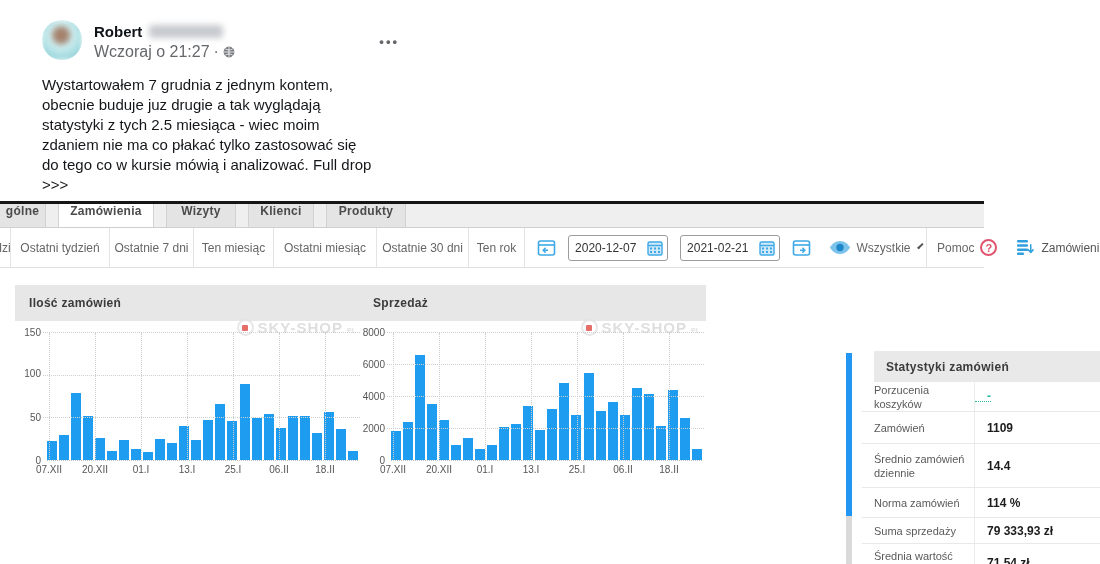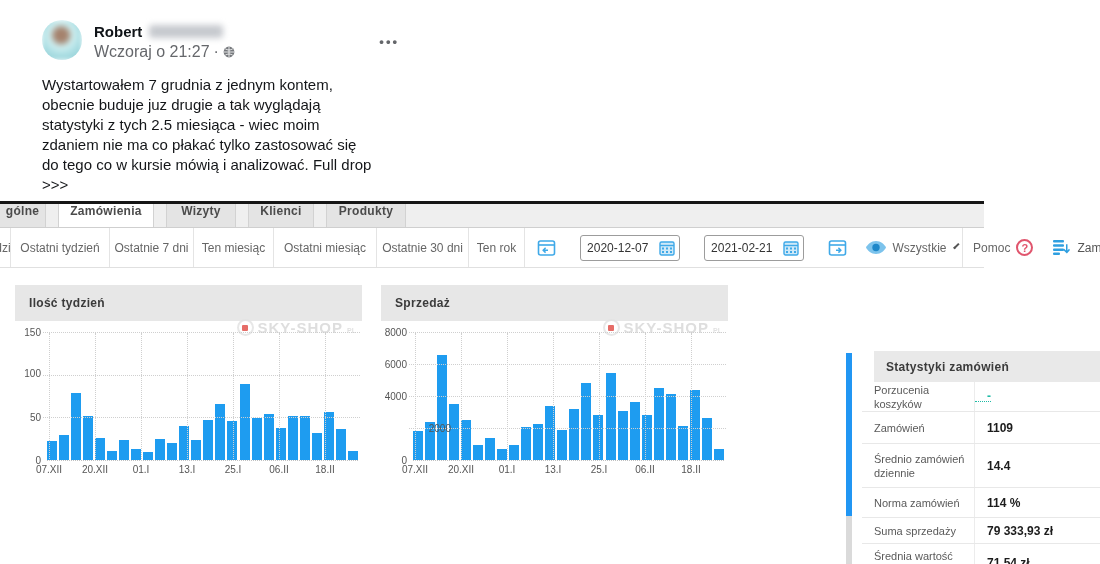--- a/index.html
+++ b/index.html
@@ -33,33 +33,33 @@
          background:#e4e4e4; border-left:1px solid #d2d2d2; border-right:1px solid #d2d2d2;
          font-size:12px; font-weight:bold; color:#4b4b4b; letter-spacing:.3px; cursor:pointer; }
   .tab-first { width:46px; border-left:none; }
   .tab-active { background:#fff; width:96px; }
   .tab-gap { width:12px; }
   .tab-w2 { width:70px; } .tab-w3 { width:66px; } .tab-w4 { width:80px; }
 
   .filterbar { height:40px; background:#fff; border-bottom:1px solid #e0e0e0; display:flex; align-items:stretch; font-size:12px; color:#666; }
   .fcell { display:flex; align-items:center; justify-content:center; border-right:1px solid #e4e4e4; padding:0 10px; white-space:nowrap; cursor:pointer; }
   .fcell.cut { overflow:hidden; padding-left:0; }
-  .fdates { border-right:none; gap:24px; padding:0 12px; cursor:default; }
+  .fdates { border-right:none; gap:12px; padding:0 12px; cursor:default; }
   .datebox { position:relative; width:100px; height:26px; border:1px solid #9c9c9c; border-radius:3px; display:flex; align-items:center; }
   .datebox input { border:none; outline:none; width:72px; font-size:12px; color:#333; padding-left:6px; font-family:"Liberation Sans",sans-serif; background:transparent; }
   .fvis { gap:7px; }
   .fhelp { border-right:none; gap:6px; }
   .freport { border-right:none; gap:7px; color:#555; }
   .chev { width:7px; height:7px; border-right:2px solid #555; border-bottom:2px solid #555; transform:rotate(45deg) translateY(-2px); }
   .qmark { width:17px; height:17px; border:2px solid #e0556d; border-radius:50%; color:#e0556d; font-size:11px; font-weight:bold; display:flex; align-items:center; justify-content:center; }
 
   
   .charts-row { position:relative; height:230px; margin-top:17px; }
   .chart { position:absolute; top:0; width:347px; }
-  .chart-1 { left:15px; } .chart-2 { left:381px; }
+  .chart-1 { left:15px; } .chart-2 { left:359px; }
   .chart-header { height:36px; background:#e7e7e7; display:flex; align-items:center; padding-left:14px;
                   font-size:12px; font-weight:bold; color:#3b3b3b; letter-spacing:.3px; }
   .plot { position:relative; height:140px; }
   .ytick { position:absolute; left:0; width:26px; text-align:right; font-size:10px; color:#555; }
   .hgrid { position:absolute; left:28px; right:2px; border-top:1px dotted #cfcfcf; }
   .vgrid { position:absolute; bottom:0; height:128px; border-left:1px dotted #cfcfcf; }
   .bars { position:absolute; left:32px; right:4px; bottom:0; height:128px; display:flex; align-items:flex-end; justify-content:space-between; border-bottom:1px dotted #c0c0c0; }
   .bar { width:10px; background:#1e9cf0; }
   .xlabels { position:relative; height:16px; margin-top:3px; }
   .xlab { position:absolute; width:44px; text-align:center; font-size:10px; color:#555; }
@@ -216,21 +216,21 @@
               <path d="M13 4.2v6.2l-1.8-1.6-1 1.2 3.7 3.4 3.1-3.4-1-1.2-1.5 1.6V4.2z"></path>
             </g>
           </svg>
       </span>
       <span>Zamówienia » rapor</span>
     </div>
   </div>
 
   <div class="charts-row">
     <div class="chart chart-1">
-      <div class="chart-header">Ilość tydzień</div>
+      <div class="chart-header">Ilość zamówień</div>
       <div class="plot">
         <div class="watermark">
           <span class="wm-circle">
               <span class="wm-dot"></span>
             </span>
           <span class="wm-text">SKY-SHOP</span>
           <span class="wm-suffix">PL</span>
         </div>
         <div class="bars">
             <div class="bar" style="height: 19px; background: rgb(30, 156, 240);"></div>
@@ -318,21 +318,21 @@
             <div class="bar" style="height: 58px; background: rgb(30, 156, 240);"></div>
             <div class="bar" style="height: 45px; background: rgb(30, 156, 240);"></div>
             <div class="bar" style="height: 72px; background: rgb(30, 156, 240);"></div>
             <div class="bar" style="height: 66px; background: rgb(30, 156, 240);"></div>
             <div class="bar" style="height: 34px; background: rgb(30, 156, 240);"></div>
             <div class="bar" style="height: 70px; background: rgb(30, 156, 240);"></div>
             <div class="bar" style="height: 42px; background: rgb(30, 156, 240);"></div>
             <div class="bar" style="height: 11px; background: rgb(30, 156, 240);"></div>
           </div>
       <div class="ytick" style="bottom: -5px;">0</div>
-          <div class="ytick" style="bottom: 27px; margin-left: 44px;">2000</div>
+          <div class="ytick" style="bottom: 27px;">2000</div>
           <div class="hgrid" style="bottom: 32px;"></div>
           <div class="ytick" style="bottom: 59px;">4000</div>
           <div class="hgrid" style="bottom: 64px;"></div>
           <div class="ytick" style="bottom: 91px;">6000</div>
           <div class="hgrid" style="bottom: 96px;"></div>
           <div class="ytick" style="bottom: 123px;">8000</div>
           <div class="hgrid" style="bottom: 128px;"></div>
           <div class="vgrid" style="left: 34px;"></div>
           <div class="vgrid" style="left: 80px;"></div>
           <div class="vgrid" style="left: 126px;"></div>

